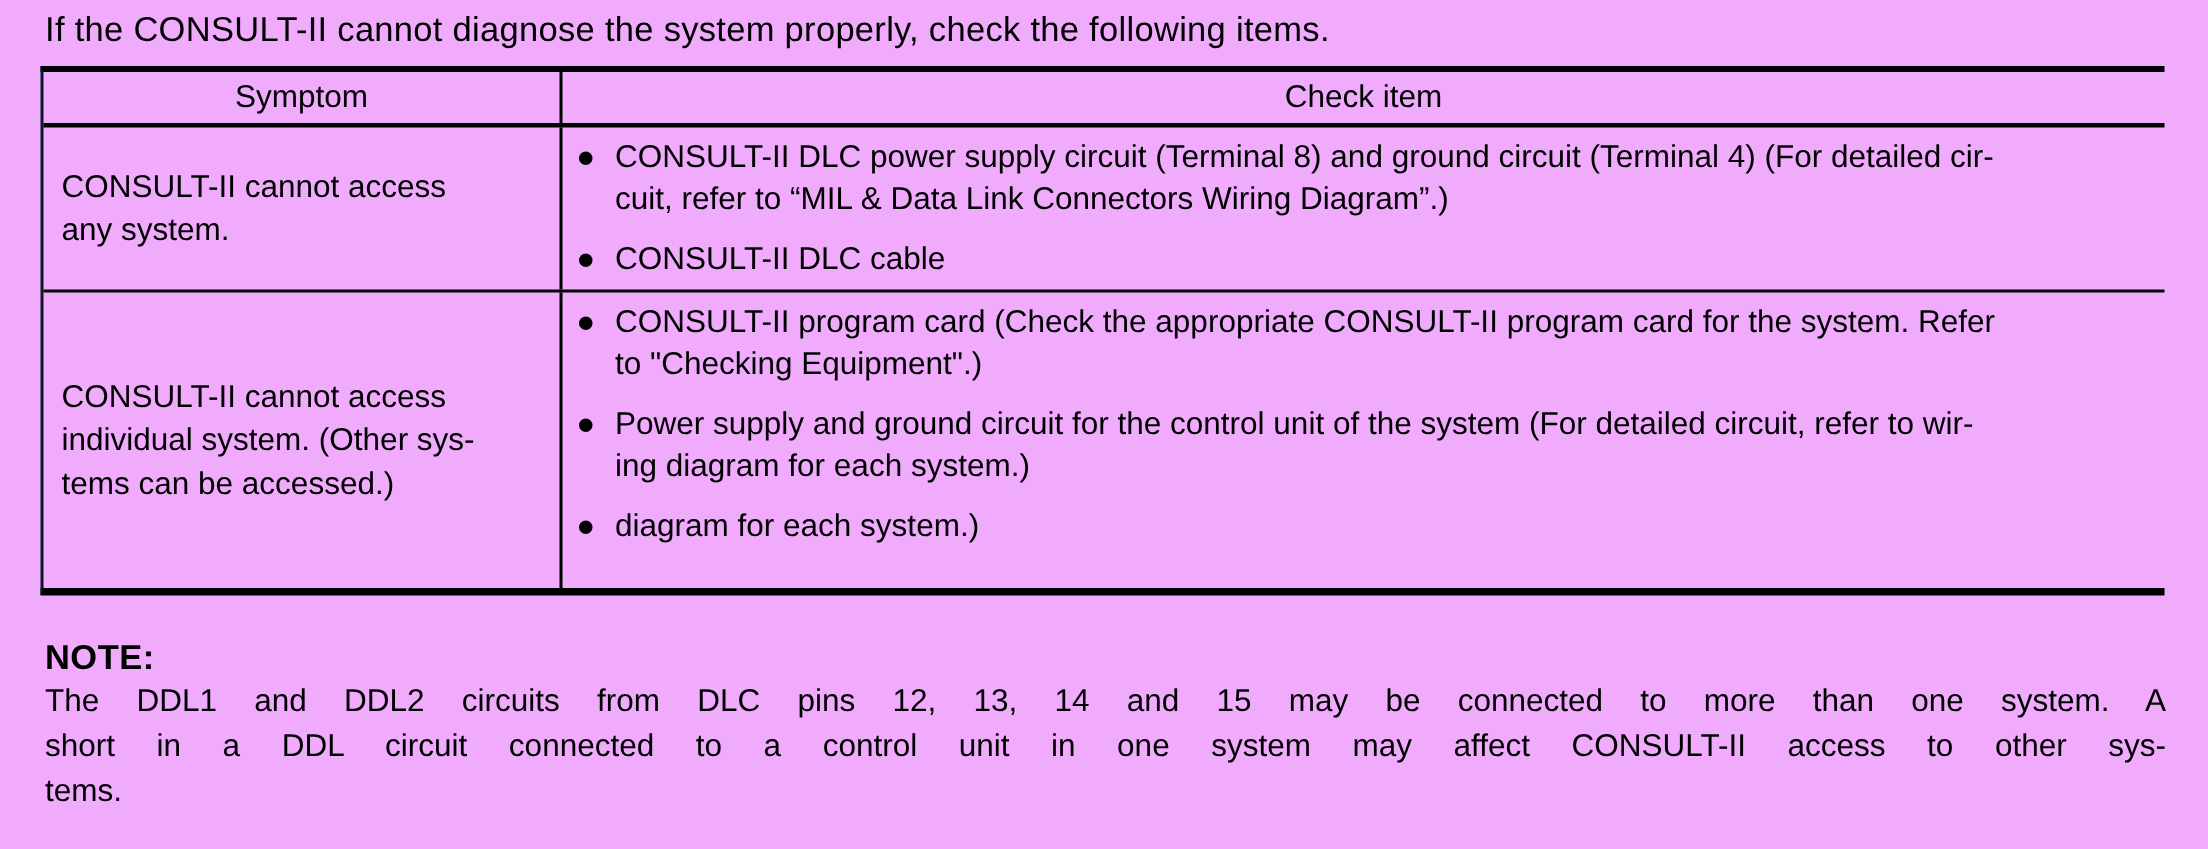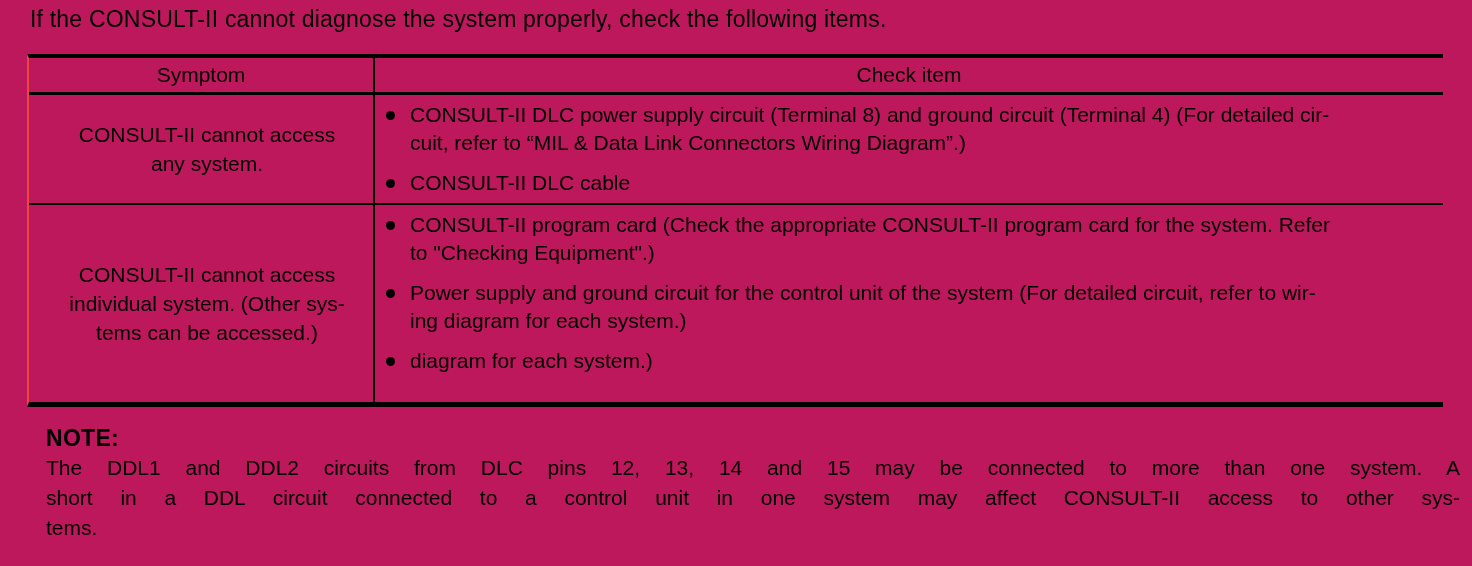--- a/index.html
+++ b/index.html
@@ -4,47 +4,46 @@
 <style>
   * { margin: 0; padding: 0; box-sizing: border-box; }
   html, body {
     width: 1472px; height: 566px;
     background: #ffffff;
     color: #000000;
     font-family: "Liberation Sans", "DejaVu Sans", sans-serif;
     overflow: hidden;
     position: relative;
   }
-  .page { position: absolute; inset: 0; background: #be185d; padding-left: 24px; }
+  .page { position: absolute; inset: 0; background: #f0abfc; padding-left: 24px; }
 
   .intro {
     position: absolute;
     left: 30px; top: 6px;
     font-size: 23px;
     letter-spacing: 0.2px;
     white-space: nowrap;
   }
 
   .tbl {
     position: absolute;
-    left: 27px; top: 54px;
+    left: 27px; top: 44px;
     width: 1416px;
     border-top: 4px solid #000;
     border-bottom: 5px solid #000;
-    border-left: 2px solid #ef4444;
+    border-left: 2px solid #0f172a;
   }
   .tbl-row { display: flex; width: 100%; }
   .hdr-row { height: 37px; border-bottom: 3px solid #000; align-items: center; }
   .body-row-1 { height: 110px; border-bottom: 2px solid #000; }
   .body-row-2 { height: 197px; }
 
   .cell-symptom {
     width: 344px;
     flex: 0 0 344px;
-    align-items: center;
   }
   .cell-check {
     flex: 1 1 auto;
     border-left: 2px solid #000;
   }
   .hdr-cell {
     font-size: 21px;
     text-align: center;
     align-self: stretch;
     display: flex; align-items: center; justify-content: center;
@@ -66,21 +65,21 @@
     flex: 0 0 9px;
     width: 9px; height: 9px;
     background: #000; border-radius: 50%;
     margin-top: 10px; margin-right: 15px;
   }
   .check-text { flex: 1 1 auto; }
   .line { display: block; white-space: pre; }
 
   .note {
     position: absolute;
-    left: 46px; top: 423px;
+    left: 30px; top: 423px;
     width: 1414px;
   }
   .note-label {
     font-weight: bold;
     font-size: 23px;
     line-height: 30px;
     letter-spacing: 0.3px;
   }
   .note-line {
     font-size: 21px;

